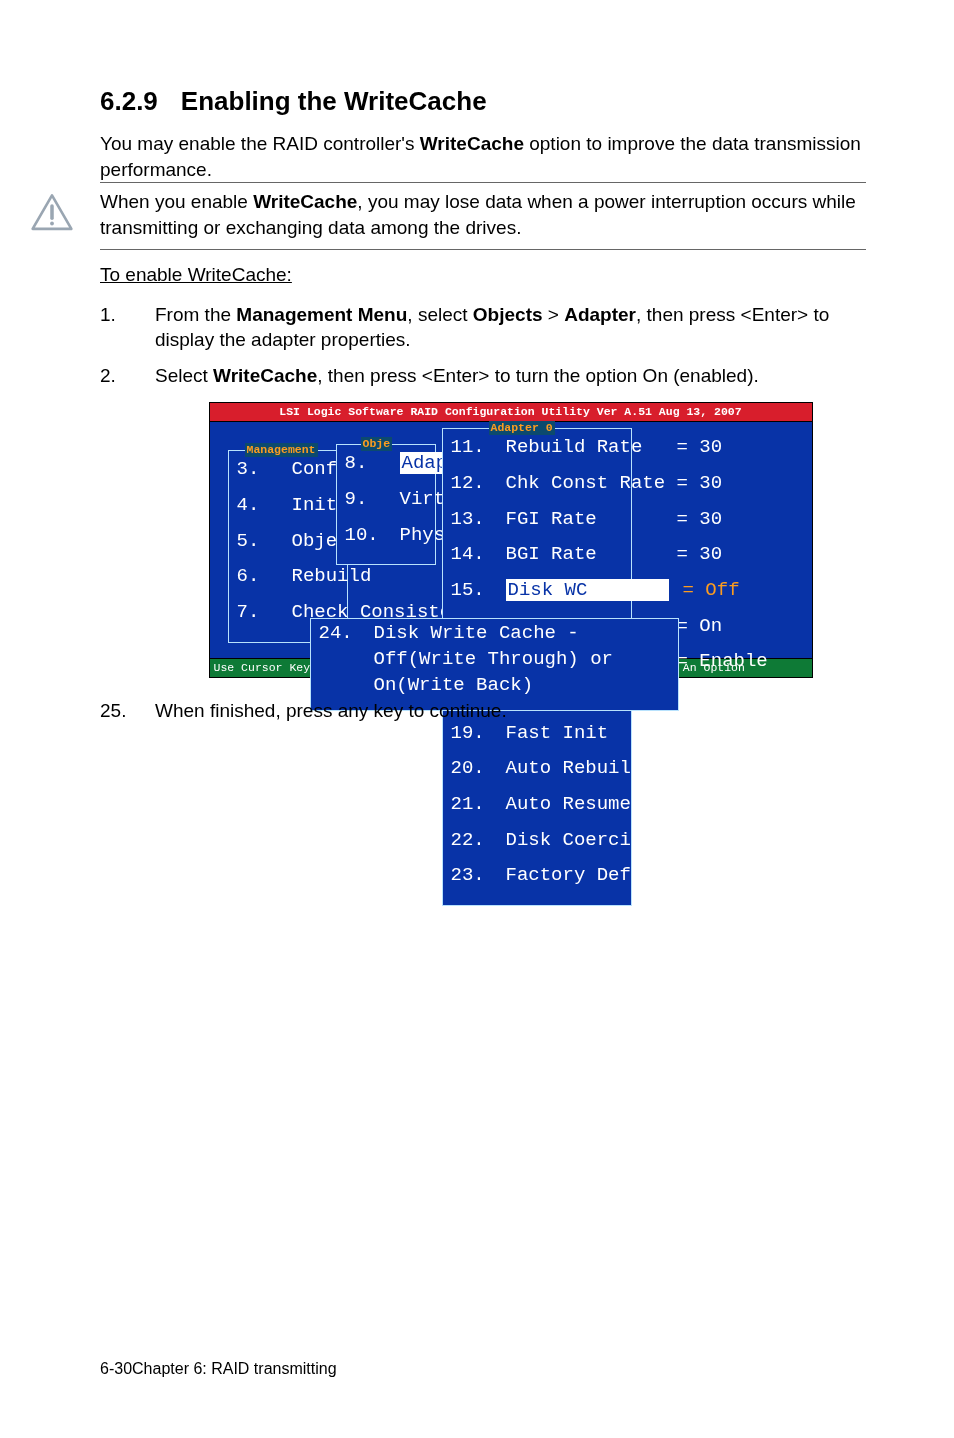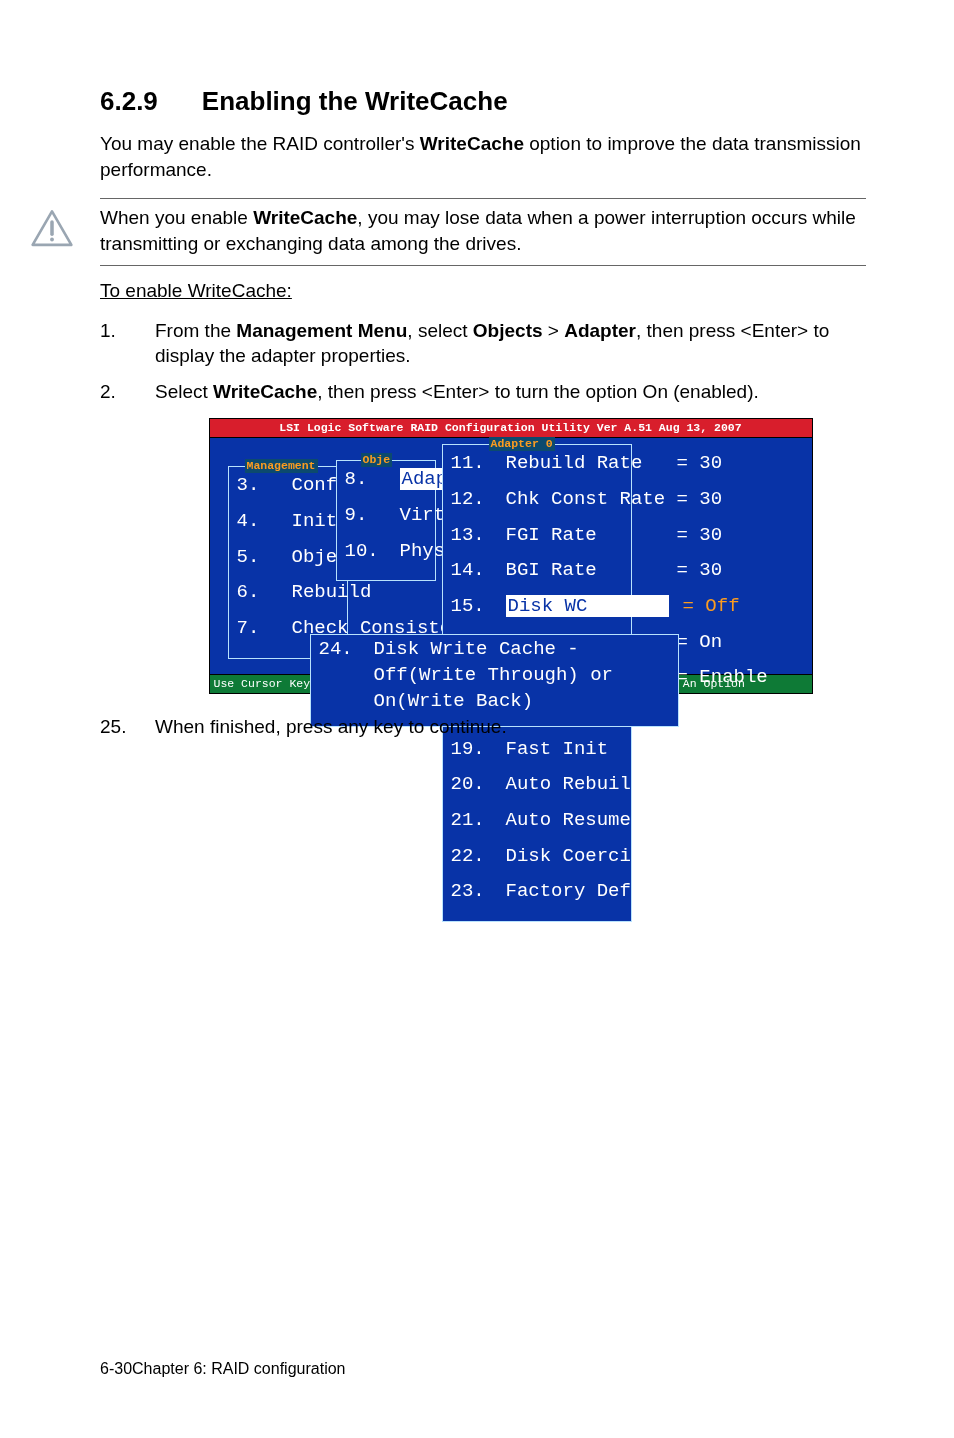--- a/index.html
+++ b/index.html
@@ -10,35 +10,34 @@
     color: #000;
     background: #fff;
     position: relative;
   }
   .page {
     padding: 86px 88px 0 100px;
   }
   .heading-row {
     display: flex;
     align-items: baseline;
-    gap: 44px;
+    gap: 23px;
     margin-bottom: 14px;
   }
   .heading-num {
     font-size: 26px;
     font-weight: bold;
   }
   .heading-text {
     font-size: 26px;
     font-weight: bold;
   }
   .intro {
     font-size: 19px;
     line-height: 1.35;
-    margin-bottom: 16px;
   }
   .callout {
     border-top: 1px solid #666;
     border-bottom: 1px solid #666;
     margin-bottom: 14px;
   }
   .callout-row {
     display: flex;
     align-items: flex-start;
     padding: 6px 0 8px 0;
@@ -244,14 +243,14 @@
       </div>
     </li>
     <li>
       <span>When finished, press any key to continue.</span>
     </li>
   </ol>
 </div>
 
 <div class="footer">
   <span>6-30</span>
-  <span>Chapter 6: RAID configuration</span>
+  <span>Chapter 6: RAID transmitting</span>
 </div>
 
 </body></html>

